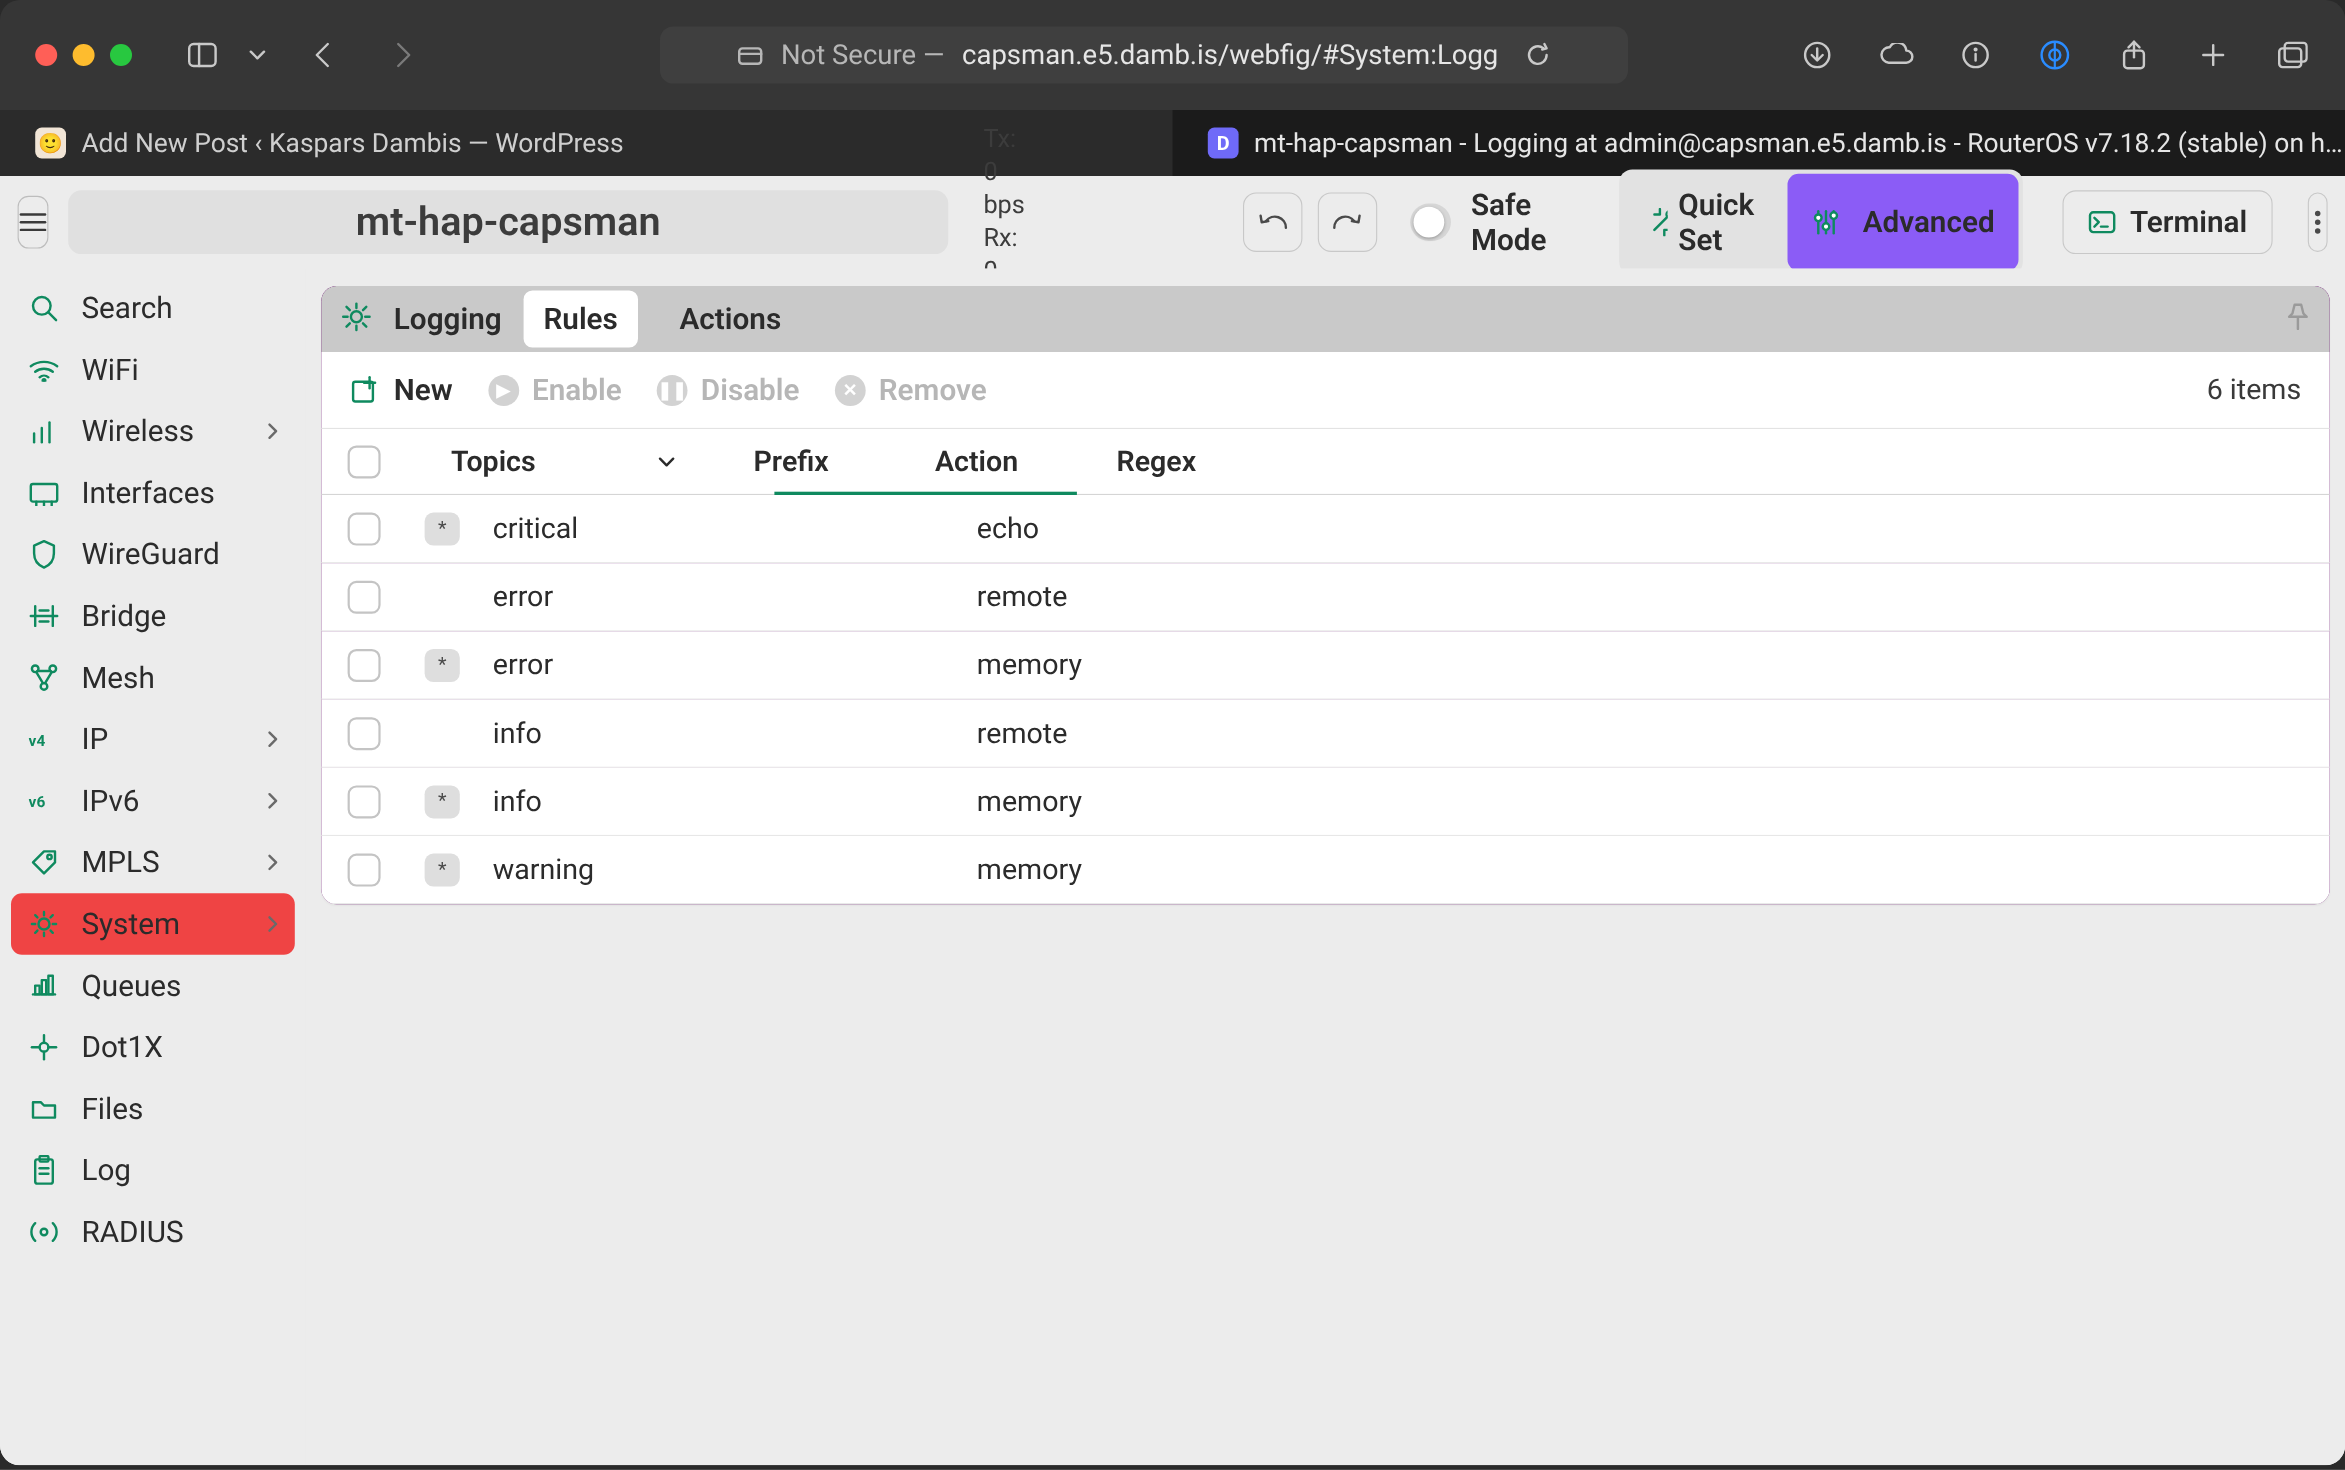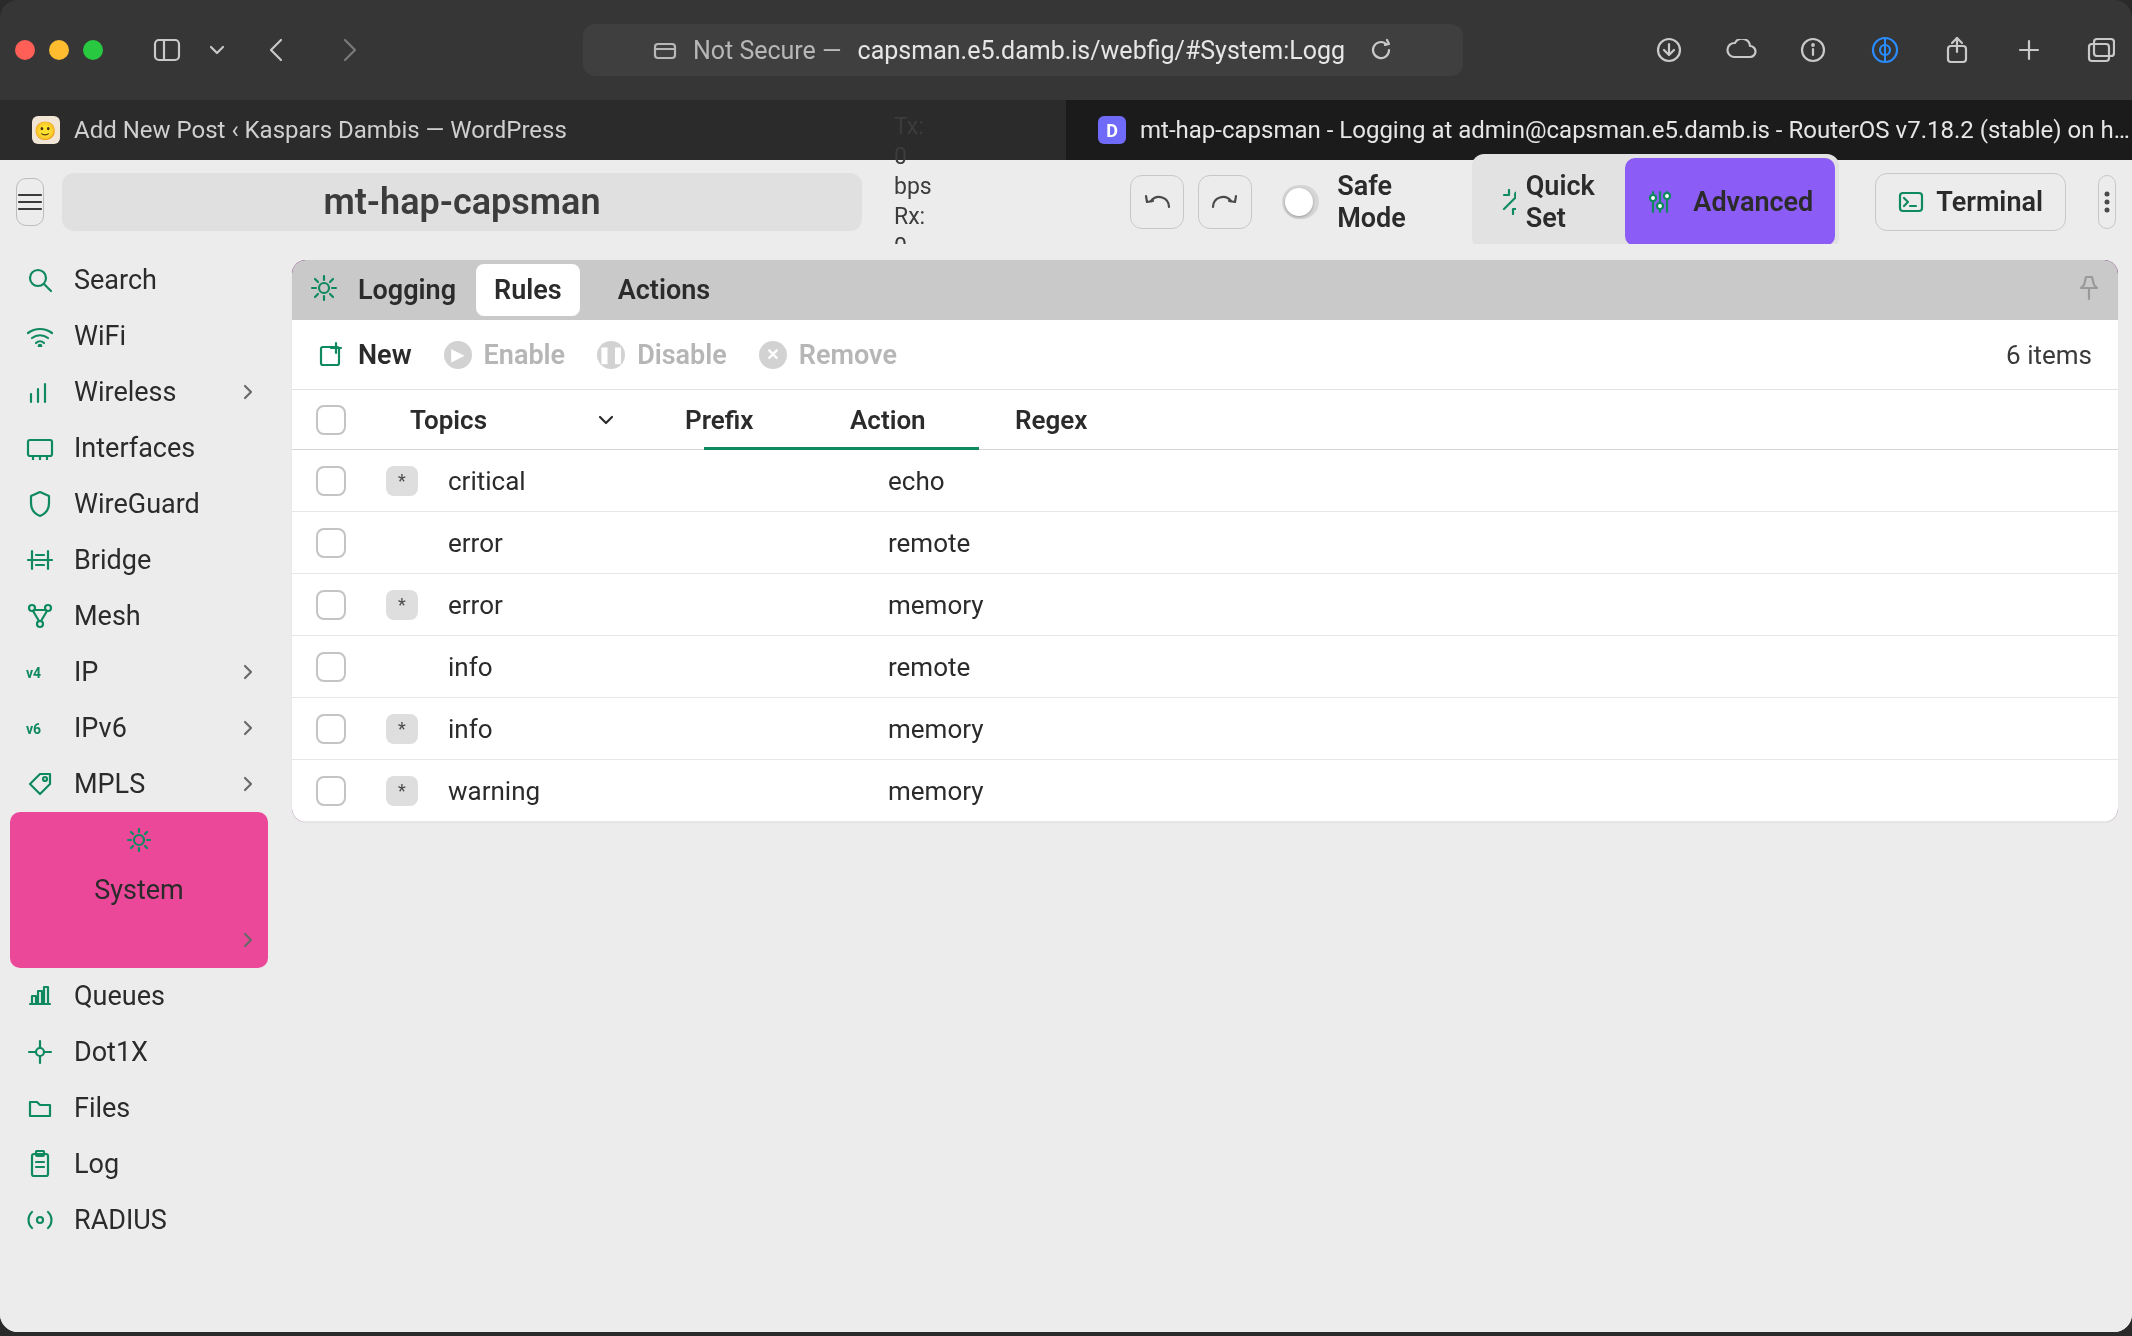--- a/index.html
+++ b/index.html
@@ -1,21 +1,21 @@
 <!DOCTYPE html>
 <html><head>
 <meta charset="utf-8">
 <style>
 * { box-sizing: border-box; margin: 0; padding: 0; font-family: -apple-system, BlinkMacSystemFont, "Segoe UI", Roboto, sans-serif; }
 html, body { width: 2132px; height: 1336px; background: #2a2a2a; overflow: hidden; }
 
 
 .window { width: 2132px; height: 1332px; background: #2b2b2b; border-radius: 18px; overflow: hidden; position: relative; }
 
-.titlebar { height: 100px; background: #363636; display: flex; align-items: center; padding: 0 15px; gap: 18px; }
+.titlebar { height: 100px; background: #363636; display: flex; align-items: center; padding: 0 32px; gap: 18px; }
 .traffic { display: flex; gap: 14px; margin-right: 30px; }
 .traffic .dot { width: 20px; height: 20px; border-radius: 50%; }
 .tbtn { width: 32px; height: 32px; display: flex; align-items: center; justify-content: center; color: #c9c9c9; }
 .nav-arrows { display: flex; gap: 40px; margin-left: 10px; margin-right: 200px; }
 .urlbar-wrap { flex: 0 0 auto; width: 880px; height: 52px; background: #3f3f3f; border-radius: 12px; display: flex; align-items: center; justify-content: center; gap: 16px; }
 .urlbar-wrap .insecure { color: #b7b7b7; font-size: 25px; }
 .urlbar-wrap .urltext { color: #e6e6e6; font-size: 25px; }
 .right-icons { display: flex; gap: 40px; margin-left: auto; align-items: center; }
 
 .tabstrip { height: 60px; background: #2b2b2b; display: flex; }
@@ -42,21 +42,21 @@
 .modepill .mode { padding: 12px 22px; font-size: 27px; font-weight: 600; display: flex; align-items: center; gap: 10px; color: #2b2b2b; border-radius: 10px; }
 .modepill .mode.active { background: #8b5cf6; gap: 20px; }
 
 .term-btn { border: 1.5px solid #c8c8c8; border-radius: 12px; padding: 12px 22px; font-size: 27px; font-weight: 600; display: flex; align-items: center; gap: 12px; margin-left: 18px; color: #2b2b2b; background: #fff0; }
 .more-btn { width: 54px; height: 54px; border: 1.5px solid #c8c8c8; border-radius: 12px; display: flex; align-items: center; justify-content: center; margin-left: 14px; }
 
 .body { flex: 1; display: flex; }
 
 .sidebar { width: 278px; background: #ececec; padding: 8px 10px; overflow-y: auto; }
 .nav-item { display: flex; align-items: center; gap: 18px; padding: 12px 14px; font-size: 27px; color: #2b2b2b; border-radius: 10px; position: relative; }
-.nav-item.active { background: #ec4899; flex-direction: column; }
+.nav-item.active { background: #ef4444; }
 .nav-item .chev { margin-left: auto; color: #6a6a6a; }
 .nav-ico { width: 32px; height: 32px; display: flex; align-items: center; justify-content: center; flex-shrink: 0; }
 
 .content { flex: 1; background: #ececec; padding: 16px 14px 14px 14px; }
 
 .section-header { height: 60px; background: #c9c9c9; border-radius: 14px 14px 0 0; display: flex; align-items: center; padding: 0 18px; gap: 20px; }
 .section-header .gear { color: #0f8a5f; }
 .section-header .title { font-size: 27px; font-weight: 600; color: #2b2b2b; }
 .section-header .subtab { font-size: 27px; font-weight: 600; color: #2b2b2b; padding: 10px 18px; border-radius: 8px; }
 .section-header .subtab.active { background: #fff; }

